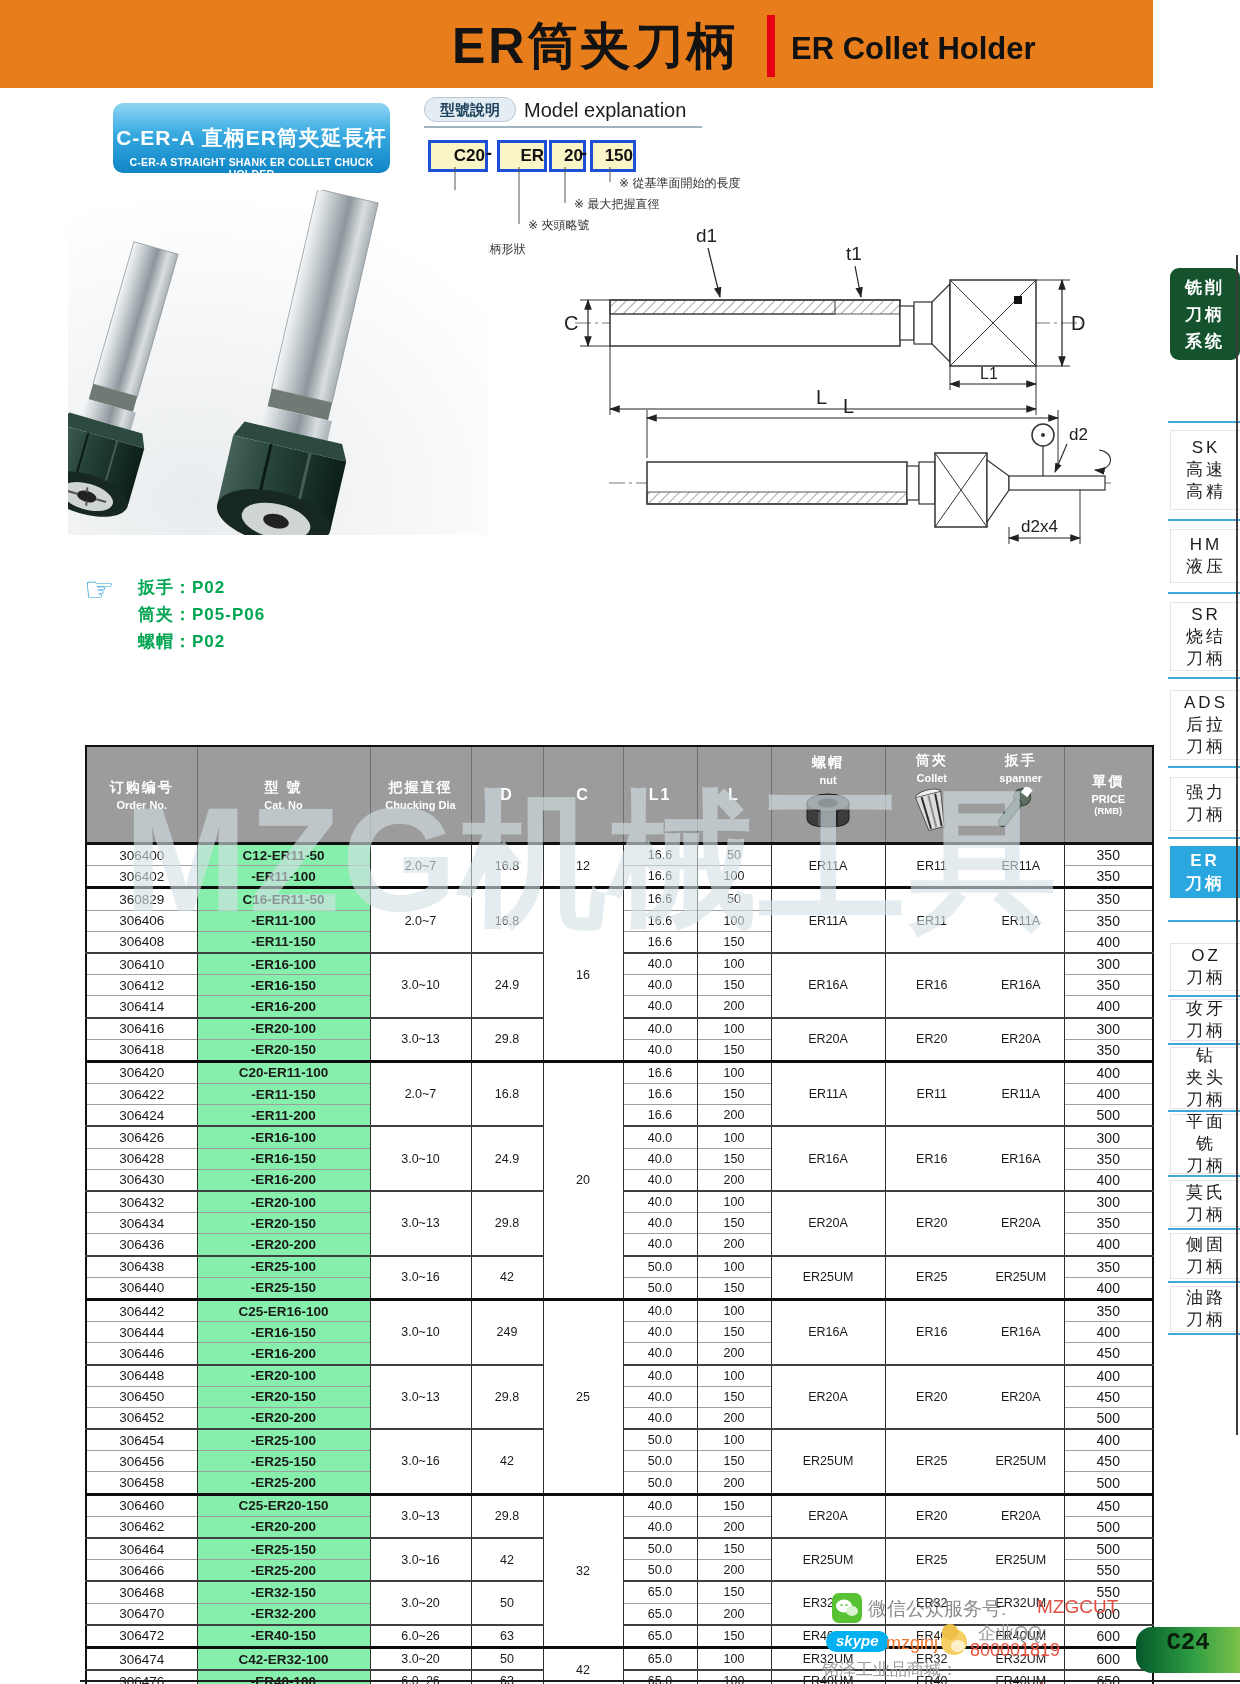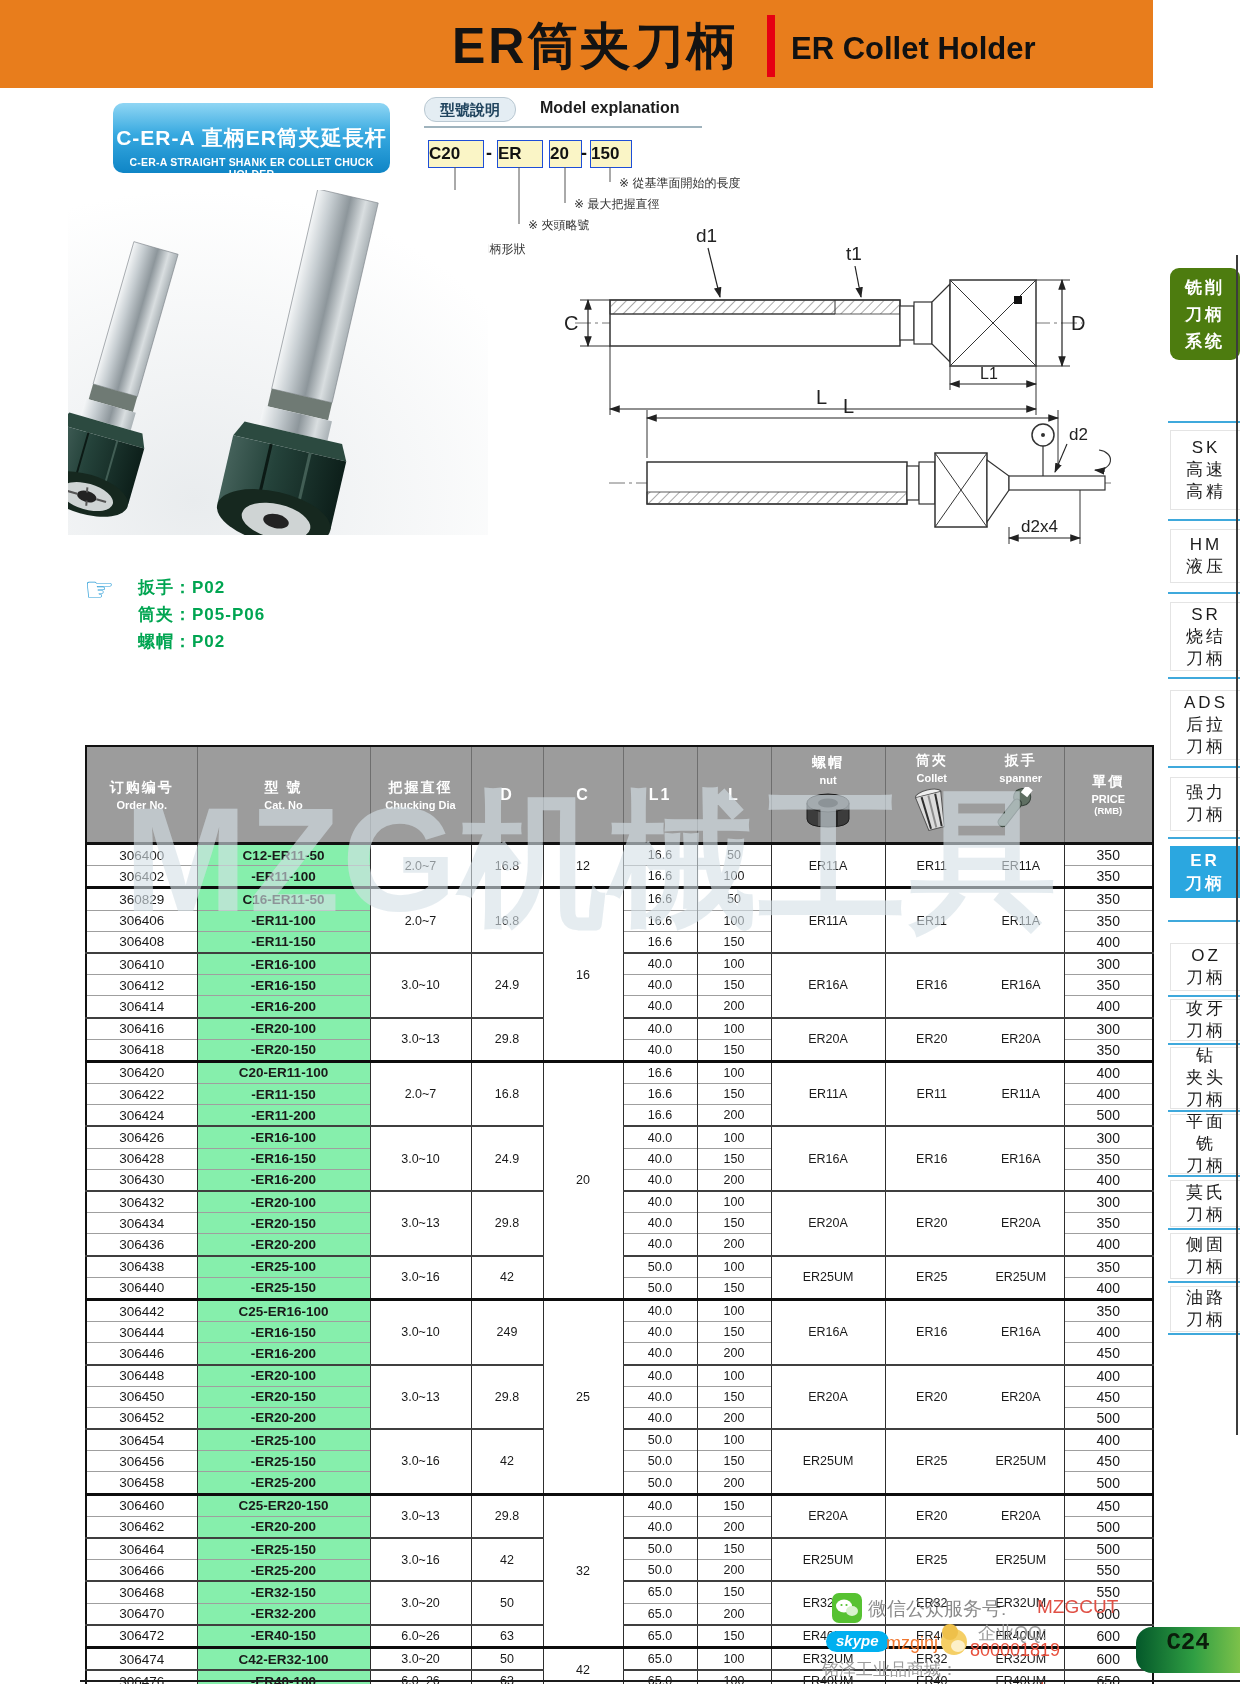--- a/index.html
+++ b/index.html
@@ -16,35 +16,35 @@
   
   .bluebox{left:113px;top:103px;width:277px;height:70px;border-radius:10px;
            background:linear-gradient(180deg,#90d6f4 0%,#37a9e0 45%,#0f85c6 100%);
            text-align:center;color:#fff;}
   .bluebox .zh{font-size:21px;font-weight:bold;margin-top:21px;letter-spacing:1px;}
   .bluebox .en{font-size:10.5px;font-weight:bold;margin-top:4px;letter-spacing:.2px;}
 
   
   .me-pill{left:424px;top:97px;width:90px;height:23px;background:#e4edf3;border:1px solid #b9c8d2;
            border-radius:12px;text-align:center;font-size:15px;font-weight:bold;color:#20445e;line-height:23px;}
-  .me-en{left:540px;top:99px;font-size:16px;color:#1c1c1c;font-weight:bold;}
+  .me-en{left:524px;top:99px;font-size:20px;color:#1c1c1c;font-weight:normal;}
   .me-underline{left:424px;top:126px;width:278px;height:2px;background:#9fb3bd;}
-  .mbox{top:140px;height:26px;background:#faf5c6;border:1px solid #1d4ed8;text-align:left;
+  .mbox{top:140px;height:26px;background:#faf5c6;border:3px solid #1d4ed8;text-align:right;
         font-size:17px;font-weight:bold;color:#111;line-height:26px;}
   .mdash{top:140px;font-size:18px;font-weight:bold;color:#111;line-height:26px;}
 
   
   .hand-icon{left:84px;top:572px;font-size:34px;color:#2f9fd8;line-height:34px;}
   .note-line{left:138px;width:220px;font-size:17px;color:#00a551;font-weight:bold;letter-spacing:1px;}
 
   
   .side-item{left:1170px;width:70px;text-align:center;font-size:17px;color:#1c1c1c;
              white-space:pre-line;letter-spacing:3px;background:#fff;border:1px solid #e4e4e4;
              display:flex;align-items:center;justify-content:center;line-height:22px;}
-  .side-item.orange{background:#4d7c0f;color:#fff;font-weight:bold;border:none;border-radius:9px;line-height:27px;}
+  .side-item.orange{background:#14532d;color:#fff;font-weight:bold;border:none;border-radius:9px;line-height:27px;}
   .side-item.active{background:#2ba7e0;color:#fff;font-weight:bold;border:none;line-height:23px;}
   .side-line{left:1168px;width:72px;height:2px;background:#3fa9dc;}
   .edge-line{left:1236px;top:255px;width:2px;height:1180px;background:#3c3c3c;}
 
   
   .tblwrap{left:85px;top:745px;}
   table.spec{border-collapse:collapse;table-layout:fixed;width:1067px;
              border:2px solid #111;border-bottom:3px solid #111;}
   table.spec th{background:#9c9c9c;color:#fff;height:95px;border-right:1px solid #6e6e6e;
                 border-bottom:3px solid #111;padding:0;vertical-align:middle;font-weight:bold;}

